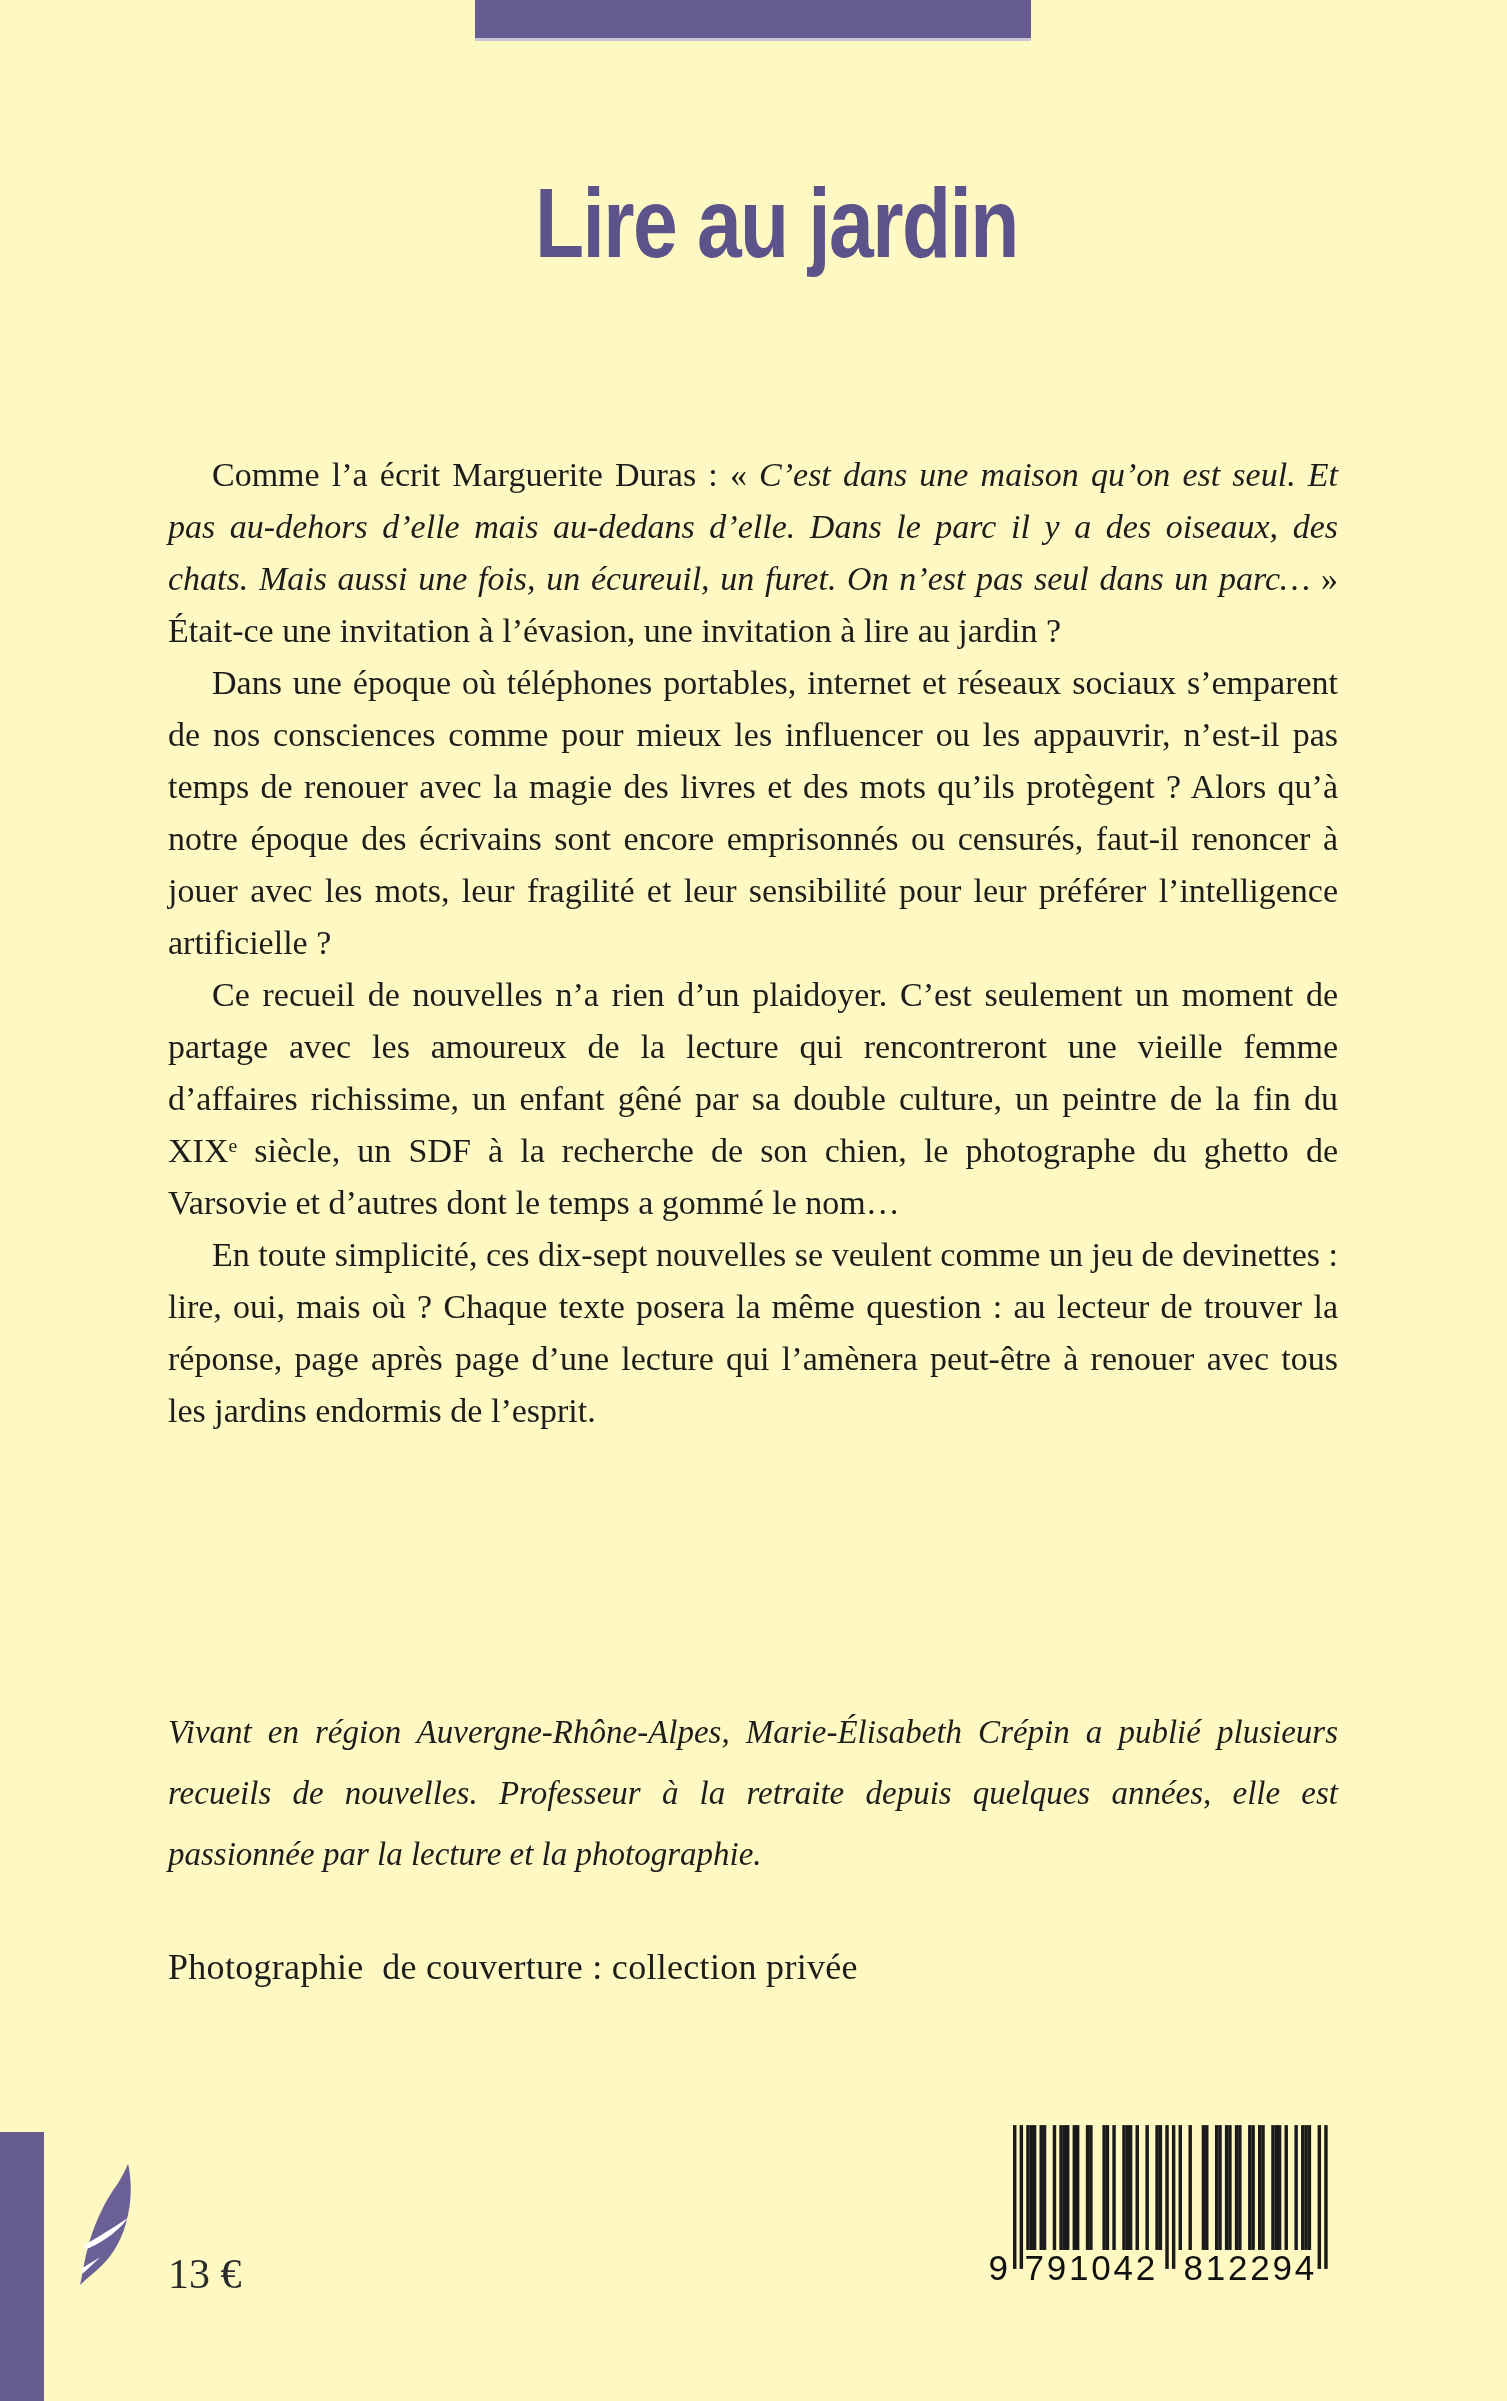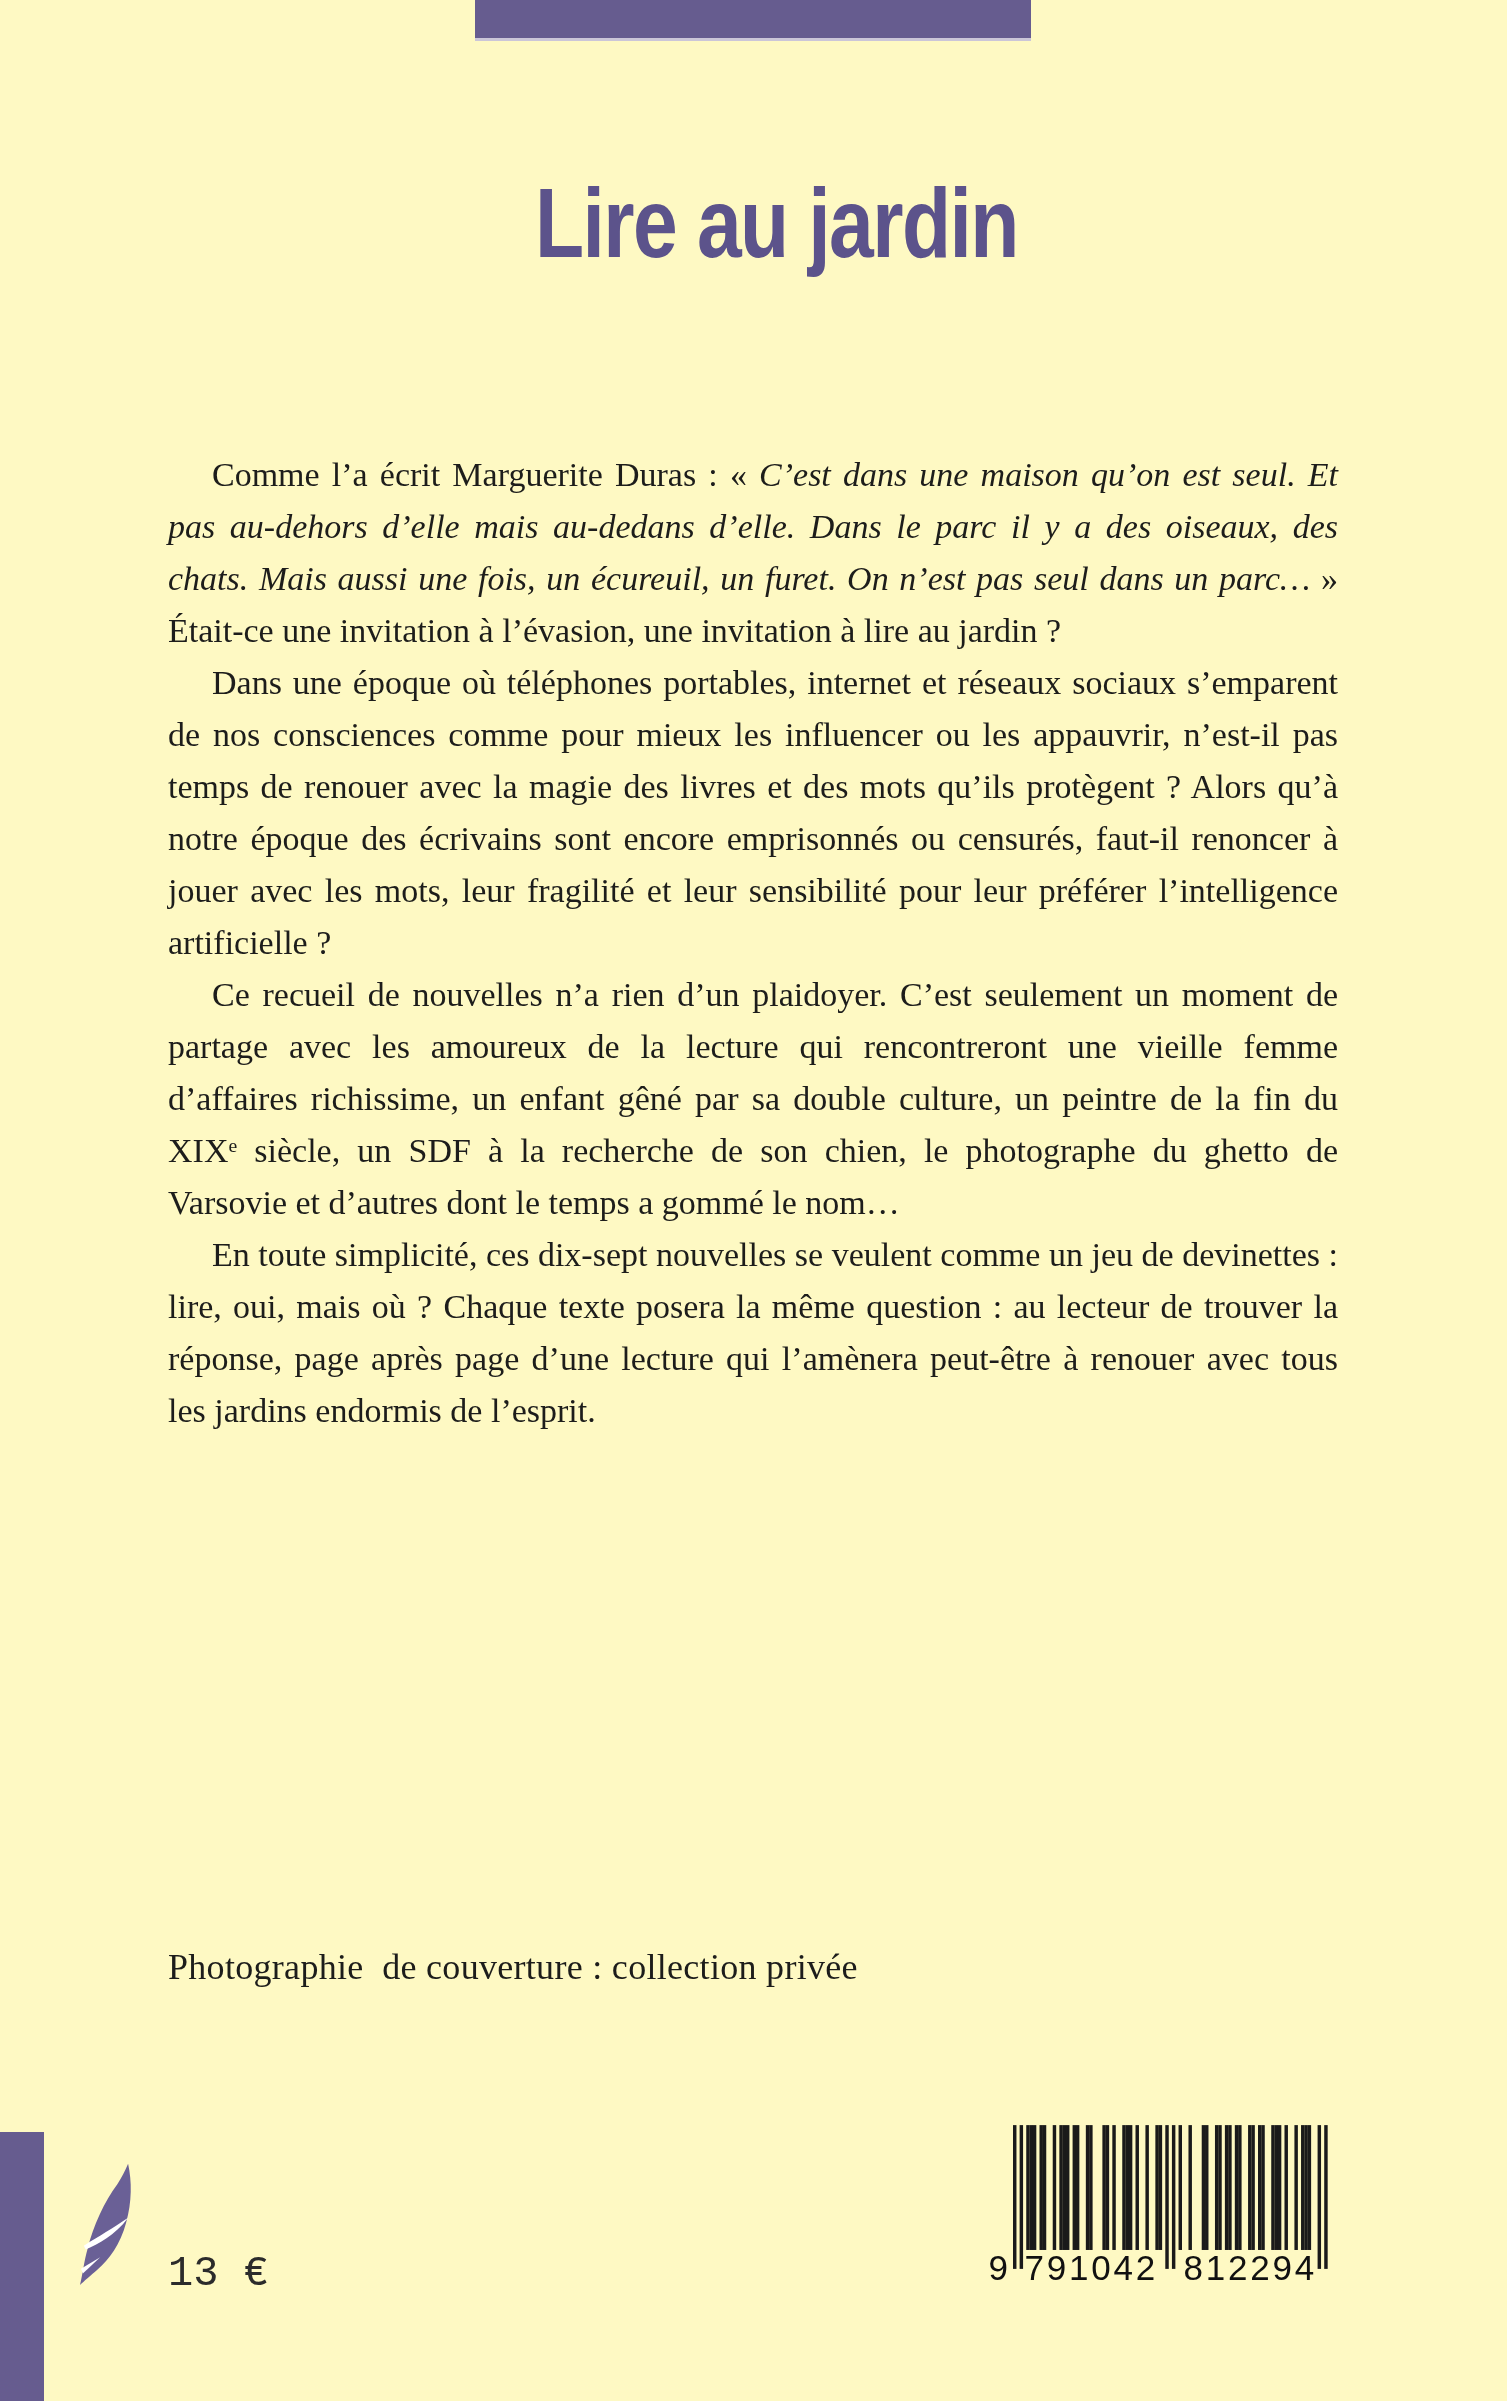--- a/index.html
+++ b/index.html
@@ -93,21 +93,21 @@
     font-family: "Liberation Sans", sans-serif;
     font-size: 40px;
     color: #2b2b2b;
     letter-spacing: 0.9px;
     white-space: nowrap;
   }
 
   .price {
     position: absolute;
     left: 168px; top: 2250px;
-    font-family: Liberation Mono, monospace;
+    font-family: Liberation Serif, serif;
     font-size: 42px;
     color: #2b2b2b;
   }
 
   .barcode {
     position: absolute;
     left: 1013px; top: 2125px;
     width: 315px; height: 168px;
   }
   .barcode svg { position: absolute; left: 0; top: 0; display: block; }
@@ -132,20 +132,21 @@
 
   <h1 class="title"><span class="squeeze">Lire au jardin</span></h1>
 
   <div class="body-text">
     <p><span>Comme l’a écrit Marguerite Duras&nbsp;: «&nbsp;</span><span class="it">C’est dans une maison qu’on est seul. Et pas au-dehors d’elle mais au-dedans d’elle. Dans le parc il y a des oiseaux, des chats. Mais aussi une fois, un écureuil, un furet. On n’est pas seul dans un parc…&nbsp;</span><span>» Était-ce une invitation à l’évasion, une invitation à lire au jardin&nbsp;?</span></p>
     <p><span>Dans une époque où téléphones portables, internet et réseaux sociaux s’emparent de nos consciences comme pour mieux les influencer ou les appauvrir, n’est-il pas temps de renouer avec la magie des livres et des mots qu’ils protègent&nbsp;? Alors qu’à notre époque des écrivains sont encore emprisonnés ou censurés, faut-il renoncer à jouer avec les mots, leur fragilité et leur sensibilité pour leur préférer l’intelligence artificielle&nbsp;?</span></p>
     <p><span>Ce recueil de nouvelles n’a rien d’un plaidoyer. C’est seulement un moment de partage avec les amoureux de la lecture qui rencontreront une vieille femme d’affaires richissime, un enfant gêné par sa double culture, un peintre de la fin du XIX</span><sup>e</sup><span>&nbsp;siècle, un SDF à la recherche de son chien, le photographe du ghetto de Varsovie et d’autres dont le temps a gommé le nom…</span></p>
     <p><span>En toute simplicité, ces dix-sept nouvelles se veulent comme un jeu de devinettes&nbsp;: lire, oui, mais où&nbsp;? Chaque texte posera la même question&nbsp;: au lecteur de trouver la réponse, page après page d’une lecture qui l’amènera peut-être à renouer avec tous les jardins endormis de l’esprit.</span></p>
   </div>
 
+  <div class="bio"><span class="it">Vivant en région Auvergne-Rhône-Alpes, Marie-Élisabeth Crépin a publié plusieurs recueils de nouvelles. Professeur à la retraite depuis quelques années, elle est passionnée par la lecture et la photographie.</span></div>
 
   <div class="credit">Photographie&nbsp; de couverture&nbsp;: collection privée</div>
 
   <div class="left-bar"></div>
 
   <svg class="feather" viewBox="0 0 64 132" xmlns="http://www.w3.org/2000/svg" aria-hidden="true">
     <path fill="#6a6096" d="M6 130 C9 118 10 106 14 92 C20 68 31 44 45 25 C49 19 53 11 56 4
              C60 22 60 44 54 65 C48 88 36 104 24 114 C17 120 10 126 6 130 Z"></path>
     <path fill="#ffffff" d="M10 89 C26 79 40 71 56 60 C42 79 25 87 12 93 Z"></path>
     <path fill="#ffffff" d="M7 113 L27 101 L9 118 Z"></path>

